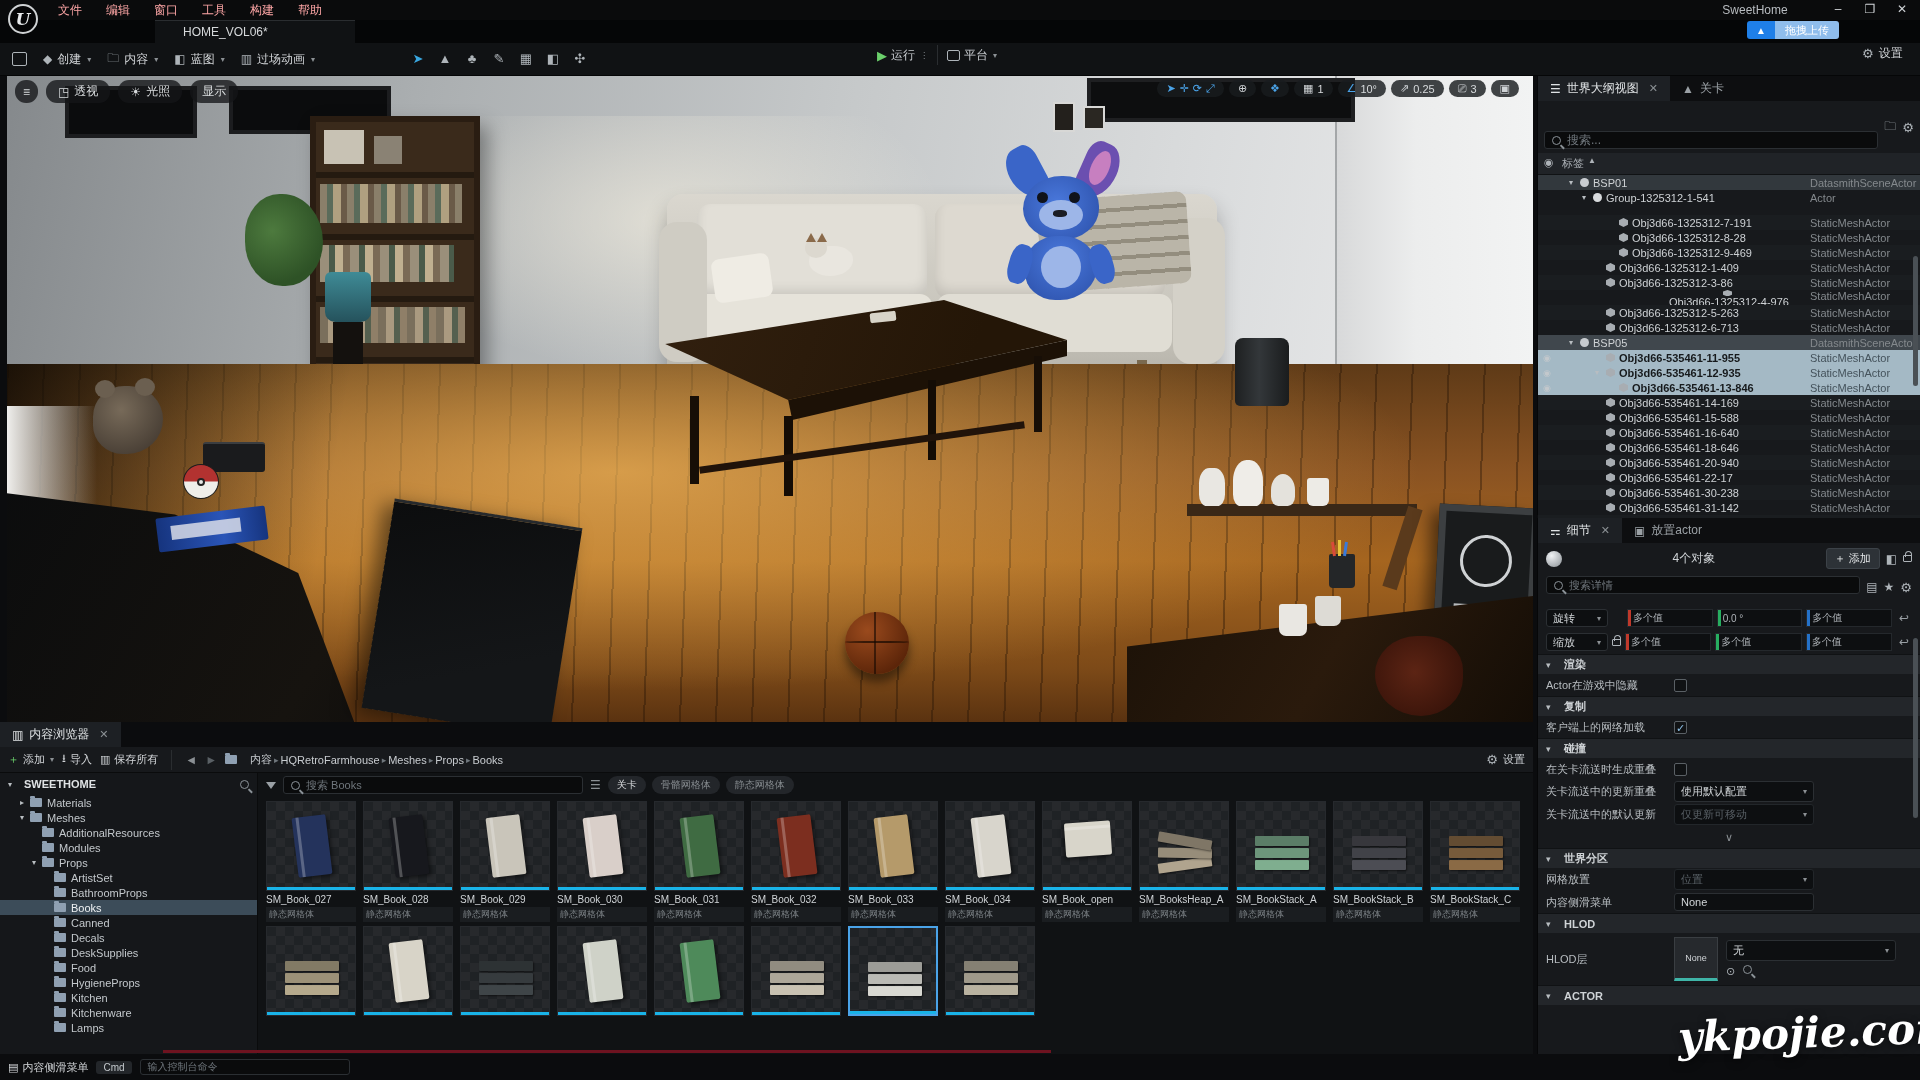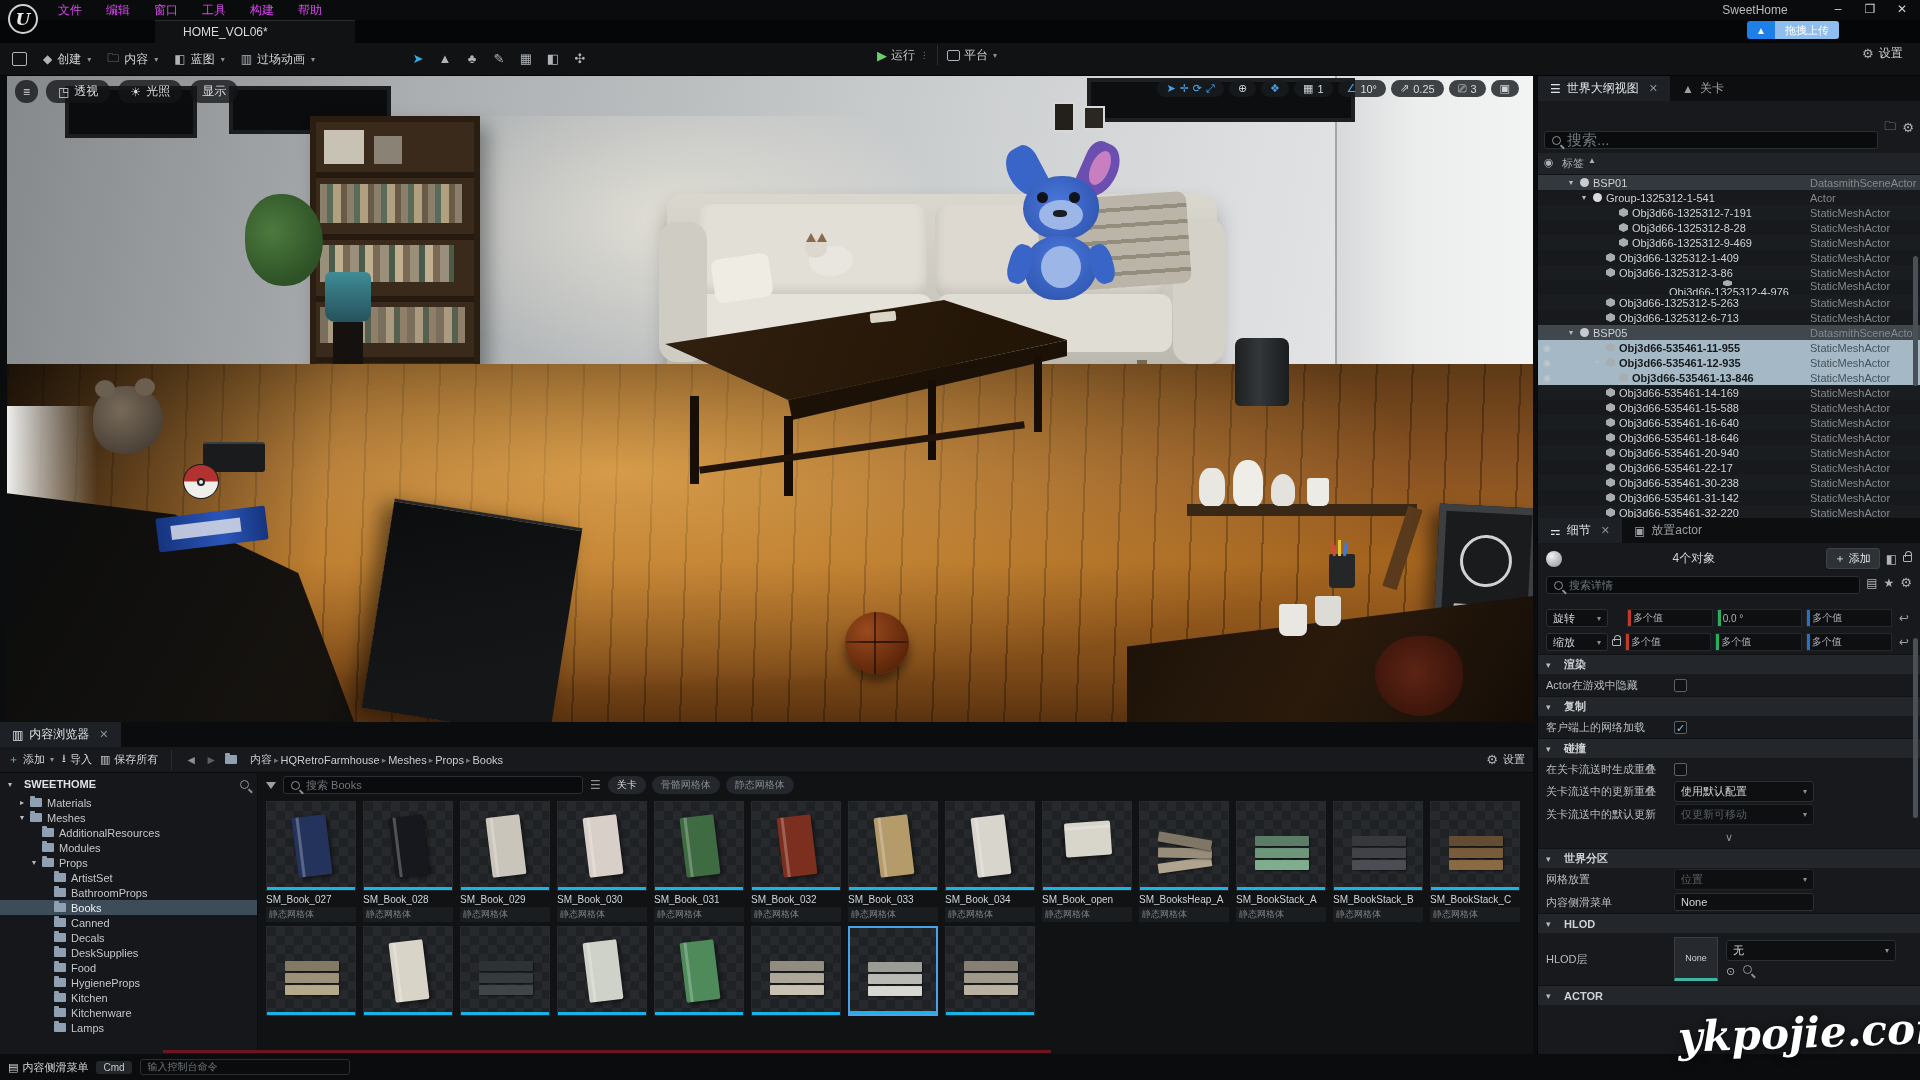--- a/index.html
+++ b/index.html
@@ -5,21 +5,21 @@
   * { box-sizing: border-box; margin:0; padding:0; }
   html,body { width:1920px; height:1080px; overflow:hidden; background:#050607; }
   body { font-family:"Liberation Sans","DejaVu Sans",sans-serif; color:#c8ccd0; font-size:12px; }
   .abs { position:absolute; }
   #app { position:relative; width:1920px; height:1080px; background:#0b0c0e; }
 
   
   #titlebar { left:0; top:0; width:1920px; height:20px; background:#0a0b0c; display:flex; align-items:center; }
   #uelogo { position:absolute; left:8px; top:4px; width:30px; height:30px; border-radius:50%; background:#050506; border:2px solid #cfd2d4; color:#e8eaec; font-family:"DejaVu Serif",serif; font-style:italic; font-weight:bold; font-size:17px; display:flex; align-items:center; justify-content:center; z-index:5; }
   #menu { display:flex; gap:4px; margin-left:48px; }
-  .menu-item { padding:3px 10px; color:#d946ef; font-size:12px; cursor:default; }
+  .menu-item { padding:3px 10px; color:#fca5a5; font-size:12px; cursor:default; }
   #win-title { position:absolute; left:1700px; top:3px; width:110px; text-align:center; color:#b8bcc0; font-size:12px; }
   .winbtn { position:absolute; top:2px; width:16px; height:14px; color:#cfd3d6; font-size:12px; text-align:center; line-height:14px; }
   #tabbar { left:0; top:20px; width:1920px; height:23px; background:#050607; }
   #doc-tab { position:absolute; left:155px; top:20px; width:200px; height:23px; background:#101214; border-top:1px solid #2a2d30; color:#d6d9db; font-size:12px; display:flex; align-items:center; padding-left:28px; }
   #upload-badge { position:absolute; left:1747px; top:21px; height:18px; display:flex; border-radius:3px; overflow:hidden; }
   #upload-badge .nb-ico { width:28px; background:#1f7fe8; color:#fff; font-size:10px; display:flex; align-items:center; justify-content:center; }
   #upload-badge .nb-txt { background:#a8cdf2; color:#fff; font-size:11px; padding:0 10px; display:flex; align-items:center; background:#8fbdec; }
   #toolbar { left:0; top:43px; width:1920px; height:33px; background:#101214; border-bottom:1px solid #050607; display:flex; align-items:center; }
   .tb-item { display:flex; align-items:center; gap:5px; padding:4px 8px; color:#d2d5d8; font-size:12px; }
   .tb-ico { width:15px; height:14px; display:inline-block; position:relative; }
@@ -44,21 +44,21 @@
   .lockico { width:9px; height:7px; border:1.2px solid #aeb4b9; border-radius:1px; position:relative; display:inline-block; }
   .lockico::before { content:''; position:absolute; left:1px; top:-5px; width:5px; height:5px; border:1.2px solid #aeb4b9; border-bottom:none; border-radius:4px 4px 0 0; }
 
   
   #outliner { left:1537px; top:76px; width:383px; height:439px; background:#17191c; border-left:1px solid #060708; }
   .ptabs { height:25px; background:#0d0e10; display:flex; }
   .ptab { display:flex; align-items:center; gap:6px; padding:0 12px; font-size:12px; color:#9aa0a5; }
   .ptab.active { background:#1d2024; color:#dfe2e4; }
   .ptab .x { color:#8b9094; font-size:11px; margin-left:4px; }
   #outliner-search-row { display:flex; align-items:center; gap:6px; padding:4px 6px; }
-  #outliner-search { flex:1; height:18px; font-size:15px;margin-top:26px; }
+  #outliner-search { flex:1; height:18px; font-size:12px;margin-top:26px; }
   .colhead { display:flex; background:#202327; color:#aeb3b8; font-size:11px; padding:3px 6px; border-bottom:1px solid #101214; }
   #ol-rows { position:relative; height:352px; overflow:hidden; background:#17191c; }
   .ol-row { display:flex; align-items:center; height:15px; font-size:11px; white-space:nowrap; }
   .ol-row:nth-child(odd) { background:#1a1d20; }
   .ol-row .eye { width:18px; text-align:center; color:#c3c8cc; font-size:9px; flex:0 0 auto; }
   .ol-row .lbl { color:#ced2d5; overflow:hidden; }
   .ol-row .typ { position:absolute; left:272px; color:#84898d; }
   .ol-row.sel { background:#a4b9c5; }
   .ol-row.sel .lbl { color:#16191b; font-weight:bold; }
   .ol-row.sel .typ { color:#44525b; }
@@ -434,21 +434,21 @@
         </div>
         <div class="ol-row " style="position: relative;">
           <span class="eye"></span>
           <span></span>
           <span style="width: 26px; flex: 0 0 auto;"></span>
           <span class="arrow">▾</span>
           <span class="oico group"></span>
           <span class="lbl">Group-1325312-1-541</span>
           <span class="typ" style="left: 272px;">Actor</span>
         </div>
-        <div class="ol-row " style="position: relative;">
+        <div class="ol-row " style="position: relative; margin-top: 10px;">
           <span class="eye"></span>
           <span></span>
           <span style="width: 52px; flex: 0 0 auto;"></span>
           <span class="arrow"></span>
           <span class="oico mesh"></span>
           <span class="lbl">Obj3d66-1325312-7-191</span>
           <span class="typ" style="left: 272px;">StaticMeshActor</span>
         </div>
         <div class="ol-row " style="position: relative;">
           <span class="eye"></span>
@@ -649,21 +649,21 @@
         <span>放置actor</span>
       </div>
     </div>
     <div id="obj-row">
       <span style="width:16px;height:16px;border-radius:50%;background:radial-gradient(circle at 35% 30%,#f0f2f4,#8a9095)"></span>
       <span style="flex:1;text-align:center;color:#cfd3d6">4个对象</span>
       <button id="add-btn">＋ <span>添加</span></button>
       <span style="color:#aeb4b9">◧</span>
       <span class="lockico"></span>
     </div>
-    <div style="display:flex;align-items:flex-start;gap:6px;padding:2px 8px 6px 8px">
+    <div style="display:flex;align-items:flex-end;gap:6px;padding:2px 8px 6px 8px">
       <div class="searchbox" style="flex:1;height:18px;font-size:11px">
         <span class="mag"></span>
         <span>搜索详情</span>
       </div>
       <span style="color:#aeb4b9">▤</span>
       <span style="color:#aeb4b9">★</span>
       <span class="gear">⚙</span>
     </div>
     <div id="transform-rows" style="padding-top:6px">
         <div class="tr-row">

